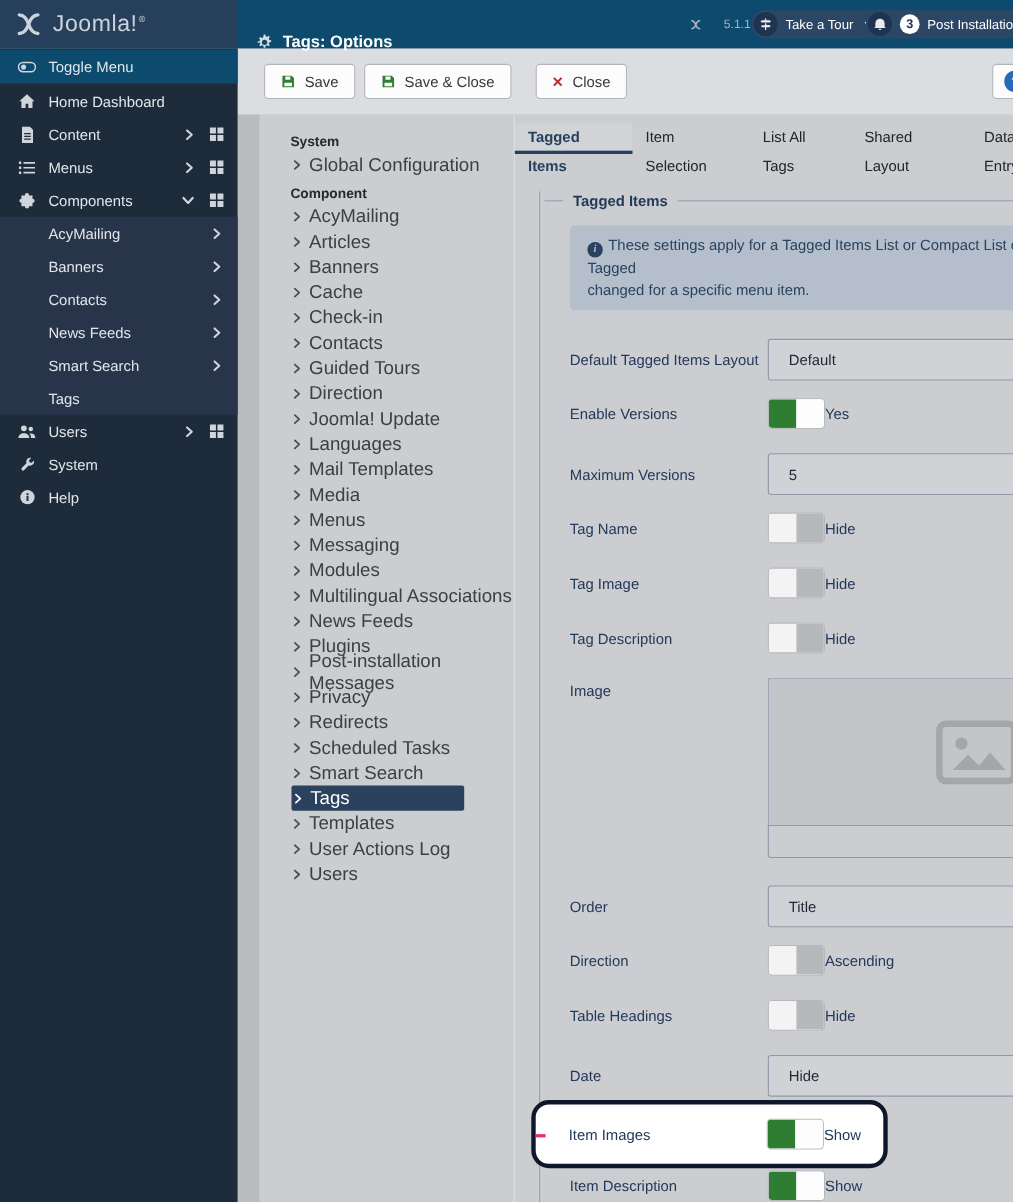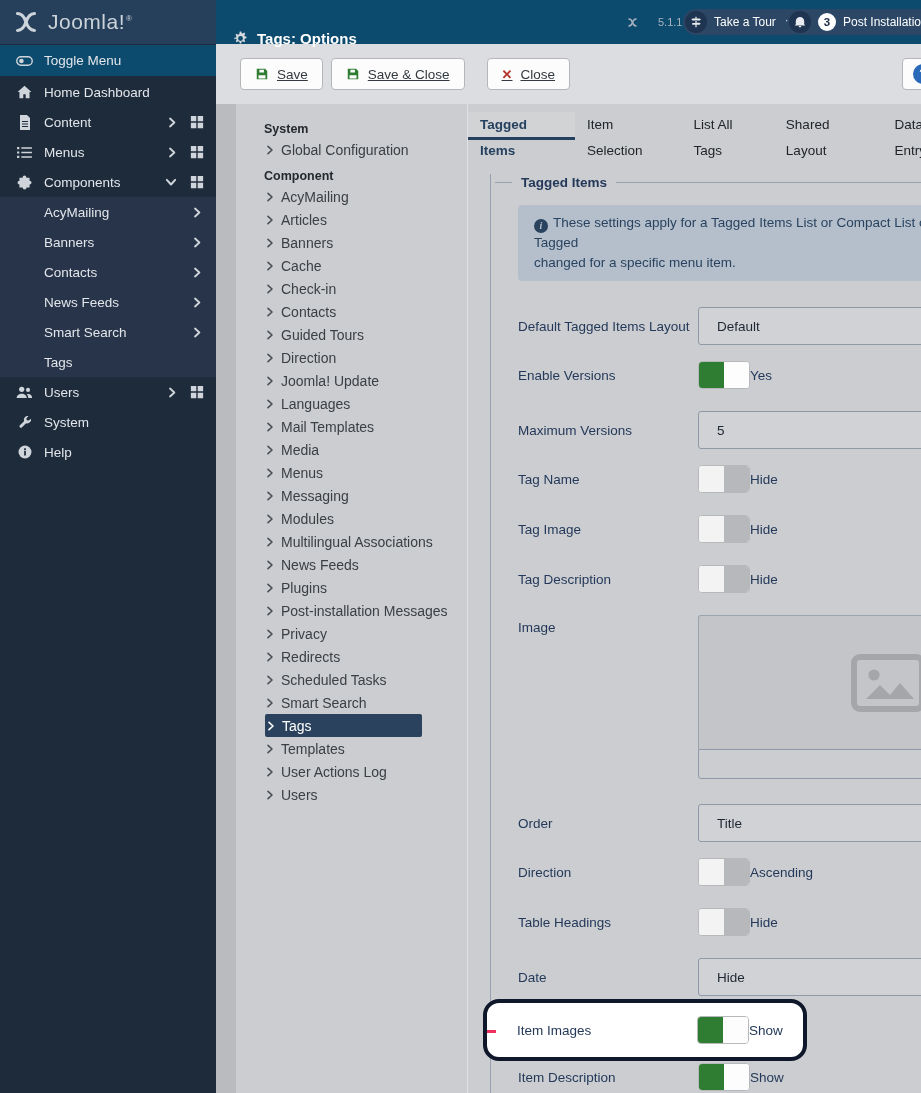--- a/index.html
+++ b/index.html
@@ -39,39 +39,39 @@
   .toggle-row + .side-item{margin-top:1px;}
   .submenu{background:#27344a;}
   .sub-item{height:30px;display:flex;align-items:center;padding:0 14px 0 44px;}
   .sub-item .sub-chev{margin-left:auto;color:#cfd5da;}
 
   
   .toolbar{position:absolute;left:216px;top:44px;width:705px;height:60px;background:#dcdde0;
     display:flex;align-items:center;padding-left:24px;gap:8px;z-index:10;}
   .tbtn{height:32px;background:#fcfcfc;border:1px solid #b4b6b9;border-radius:4px;
     display:flex;align-items:center;gap:8px;padding:0 14px;font-size:13.5px;color:#33393f;
-    font-family:inherit;text-decoration:underline;}
+    font-family:inherit;}
   .tbtn .ficon{color:#2e7d32;}
   .tbtn .xicon{color:#b5312a;font-weight:bold;font-size:13px;}
   .tbtn.gap{margin-left:14px;}
   .helpbtn{position:absolute;left:686px;top:14px;width:70px;height:32px;background:#fcfcfc;
     border:1px solid #b4b6b9;border-radius:4px;display:flex;align-items:center;padding-left:10px;}
   .qcircle{width:20px;height:20px;border-radius:50%;background:#2a69b8;color:#fff;font-size:12px;
     font-weight:bold;display:flex;align-items:center;justify-content:center;}
 
   
   .page{position:absolute;left:216px;top:104px;width:705px;height:989px;}
   .gutter{position:absolute;left:0;top:0;width:20px;height:100%;background:#b9bbbf;}
 
   .tree{position:absolute;left:20px;top:0;width:232px;height:100%;background:#cbcdd0;
     border-right:1px solid #dfe1e3;padding-top:18px;}
   .tree-head{font-size:12.5px;font-weight:bold;color:#24292e;height:14px;line-height:14px;
     margin:0 0 2px 28px;}
   .tree-head.later{margin-top:8px;}
-  .tree-item{height:23px;display:flex;align-items:center;font-size:14px;color:#3b4045;
+  .tree-item{height:23px;display:flex;align-items:center;font-size:17px;color:#3b4045;
     padding-left:30px;}
   .tree-item .tchev{margin-right:7px;color:#4a4f55;display:flex;}
   .tree-item.selected{background:#2a425d;color:#fff;margin-left:29px;padding-left:2px;
     width:157px;border-radius:2px;}
   .tree-item.selected .tchev{color:#fff;}
 
   .panel{position:absolute;left:252px;top:0;width:500px;height:100%;}
   .tabs{display:flex;margin-top:8px;height:28px;}
   .tab{padding:0 12px;font-size:13.5px;color:#212529;line-height:26px;height:28px;}
   .tab.active{color:#26415f;font-weight:bold;border-bottom:3px solid #26415f;

